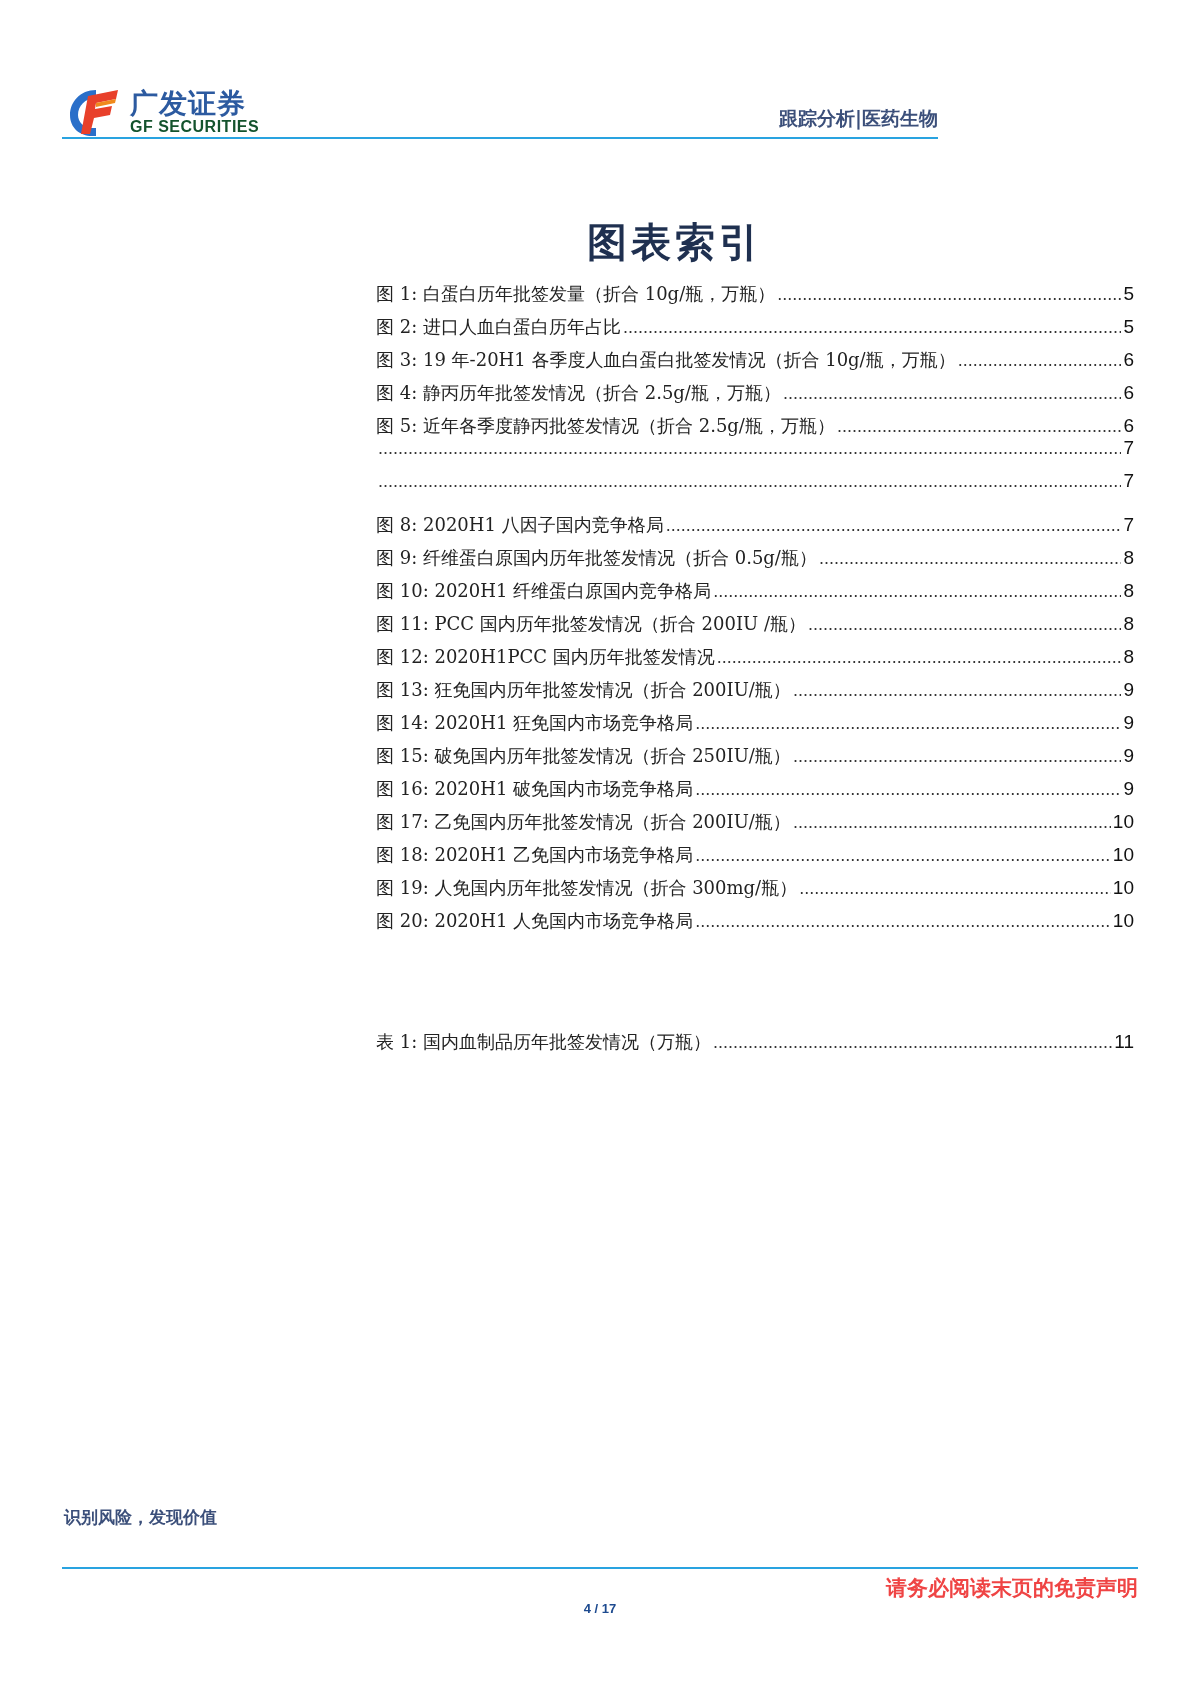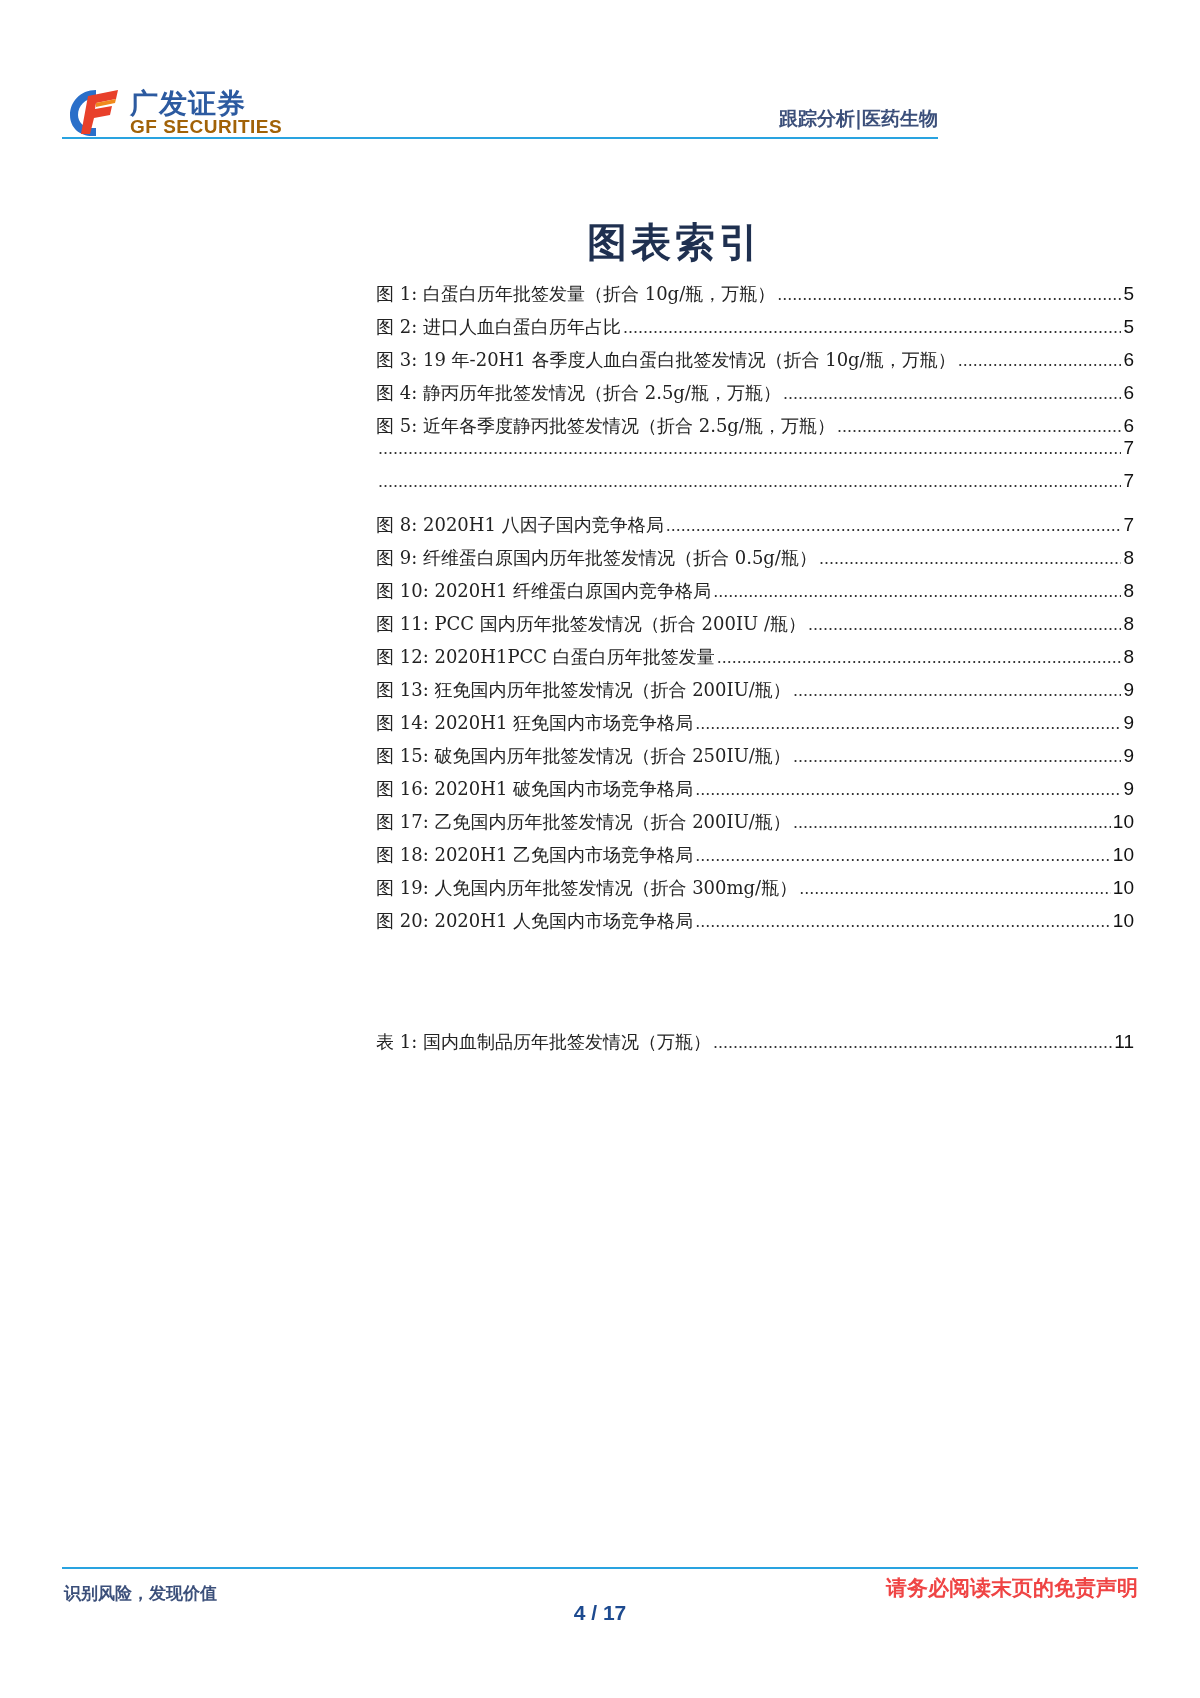--- a/index.html
+++ b/index.html
@@ -6,39 +6,39 @@
   body {
     width: 1200px; height: 1698px; position: relative; overflow: hidden;
     font-family: "DejaVu Sans", "Liberation Sans", sans-serif;
     color: #1a1a1a;
   }
   .header { position: absolute; left: 0; top: 0; width: 1000px; height: 145px; }
   .logo { position: absolute; left: 66px; top: 84px; display: flex; align-items: center; }
   .logo-mark { width: 56px; height: 56px; }
   .logo-text { margin-left: 8px; display: flex; flex-direction: column; }
   .logo-cn { font-family: "DejaVu Sans", sans-serif; font-weight: bold; font-size: 28px; color: #2c5aa0; letter-spacing: 1px; line-height: 30px; }
-  .logo-en { font-family: "Liberation Sans", sans-serif; font-weight: bold; font-size: 19px; color: #a16207; letter-spacing: 0.5px; line-height: 16px; }
+  .logo-en { font-family: "Liberation Sans", sans-serif; font-weight: bold; font-size: 16px; color: #14532d; letter-spacing: 0.5px; line-height: 16px; }
   .header-right { position: absolute; right: 62px; top: 106px; font-size: 19px; color: #3b4f7a; font-weight: bold; }
   .header-line { position: absolute; left: 62px; right: 62px; top: 137px; height: 2px; background: #29a3e0; }
 
   .title { position: absolute; left: 0; width: 1200px; top: 215px; text-align: center; font-family: "DejaVu Serif", serif; font-weight: bold; font-size: 40px; color: #1f3050; letter-spacing: 4px; padding-left: 150px; box-sizing: border-box; }
 
   .toc { position: absolute; left: 376px; width: 758px; top: 272px; }
   .toc-row { display: flex; align-items: baseline; height: 33px; font-size: 18px; white-space: nowrap; }
   .toc-label { flex: 0 0 auto; font-family: "DejaVu Serif", serif; color: #222; margin-top: 10px; }
   .toc-dots { flex: 1 1 auto; overflow: hidden; margin: 0 2px; font-family: "Liberation Sans", sans-serif; color: #333; letter-spacing: 0px; }
   .toc-dots::after { content: "................................................................................................................................................................................................................"; }
   .toc-page { flex: 0 0 auto; font-family: "Liberation Sans", sans-serif; font-size: 19px; color: #111; }
 
   .table-toc { position: absolute; left: 376px; width: 758px; top: 1020px; }
 
   .footer-line { position: absolute; left: 62px; right: 62px; top: 1567px; height: 2px; background: #29a3e0; }
-  .footer-left { position: absolute; left: 64px; top: 1582px; font-size: 17px; font-weight: bold; color: #3b4f7a; }
+  .footer-left { position: absolute; left: 64px; top: 1506px; font-size: 17px; font-weight: bold; color: #3b4f7a; }
   .footer-right { position: absolute; right: 62px; top: 1574px; font-size: 21px; font-weight: bold; color: #ef4444; }
-  .page-num { position: absolute; left: 0; width: 1200px; top: 1601px; text-align: center; font-family: "Liberation Sans", sans-serif; font-weight: bold; font-size: 21px; color: #1d4a8f; }
+  .page-num { position: absolute; left: 0; width: 1200px; top: 1601px; text-align: center; font-family: "Liberation Sans", sans-serif; font-weight: bold; font-size: 13px; color: #1d4a8f; }
 </style>
 </head>
 <body>
 
 <div class="header">
   <div class="logo">
     <svg class="logo-mark" viewBox="0 0 56 56">
       <path d="M30 6 C14 6 4 18 4 31 C4 44 14 52 26 52 L30 52 L30 44 L26 44 C18 44 12 38 12 31 C12 22 19 14 30 14 Z" fill="#2a6fc9"></path>
       <path d="M22 12 L52 6 L50 15 L30 19 L29 25 L46 22 L44 31 L28 34 L24 50 L15 50 Z" fill="#e8402a"></path>
       <path d="M30 19 L50 15 L49 19 L30 23 Z" fill="#f08a1c"></path>
@@ -103,21 +103,21 @@
       <span class="toc-label"><span>图 10:</span> <span>2020H1 纤维蛋白原国内竞争格局</span></span>
       <span class="toc-dots"></span>
       <span class="toc-page">8</span>
     </div>
     <div class="toc-row">
       <span class="toc-label"><span>图 11:</span> <span>PCC 国内历年批签发情况（折合 200IU /瓶）</span></span>
       <span class="toc-dots"></span>
       <span class="toc-page">8</span>
     </div>
     <div class="toc-row">
-      <span class="toc-label"><span>图 12:</span> <span>2020H1PCC 白蛋白历年批签发量</span></span>
+      <span class="toc-label"><span>图 12:</span> <span>2020H1PCC 国内历年批签发情况</span></span>
       <span class="toc-dots"></span>
       <span class="toc-page">8</span>
     </div>
     <div class="toc-row">
       <span class="toc-label"><span>图 13:</span> <span>狂免国内历年批签发情况（折合 200IU/瓶）</span></span>
       <span class="toc-dots"></span>
       <span class="toc-page">9</span>
     </div>
     <div class="toc-row">
       <span class="toc-label"><span>图 14:</span> <span>2020H1 狂免国内市场竞争格局</span></span>

